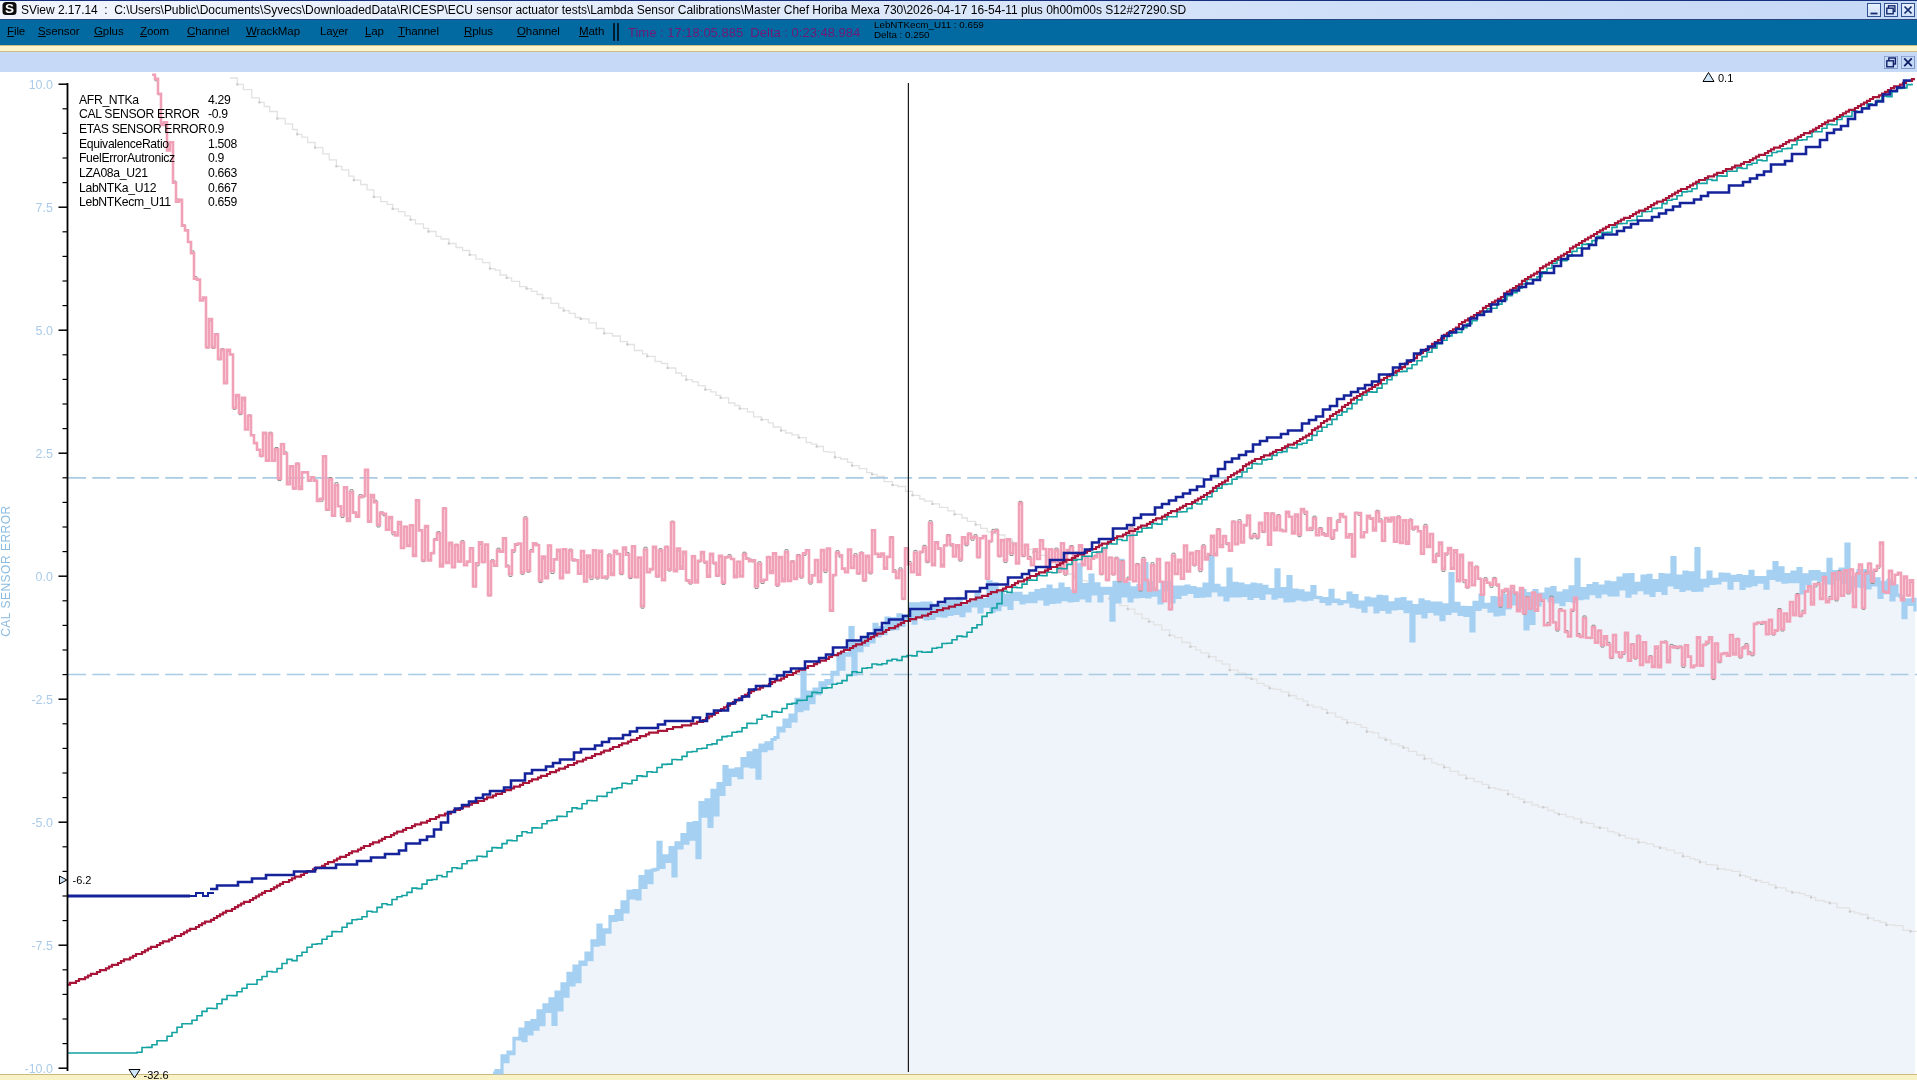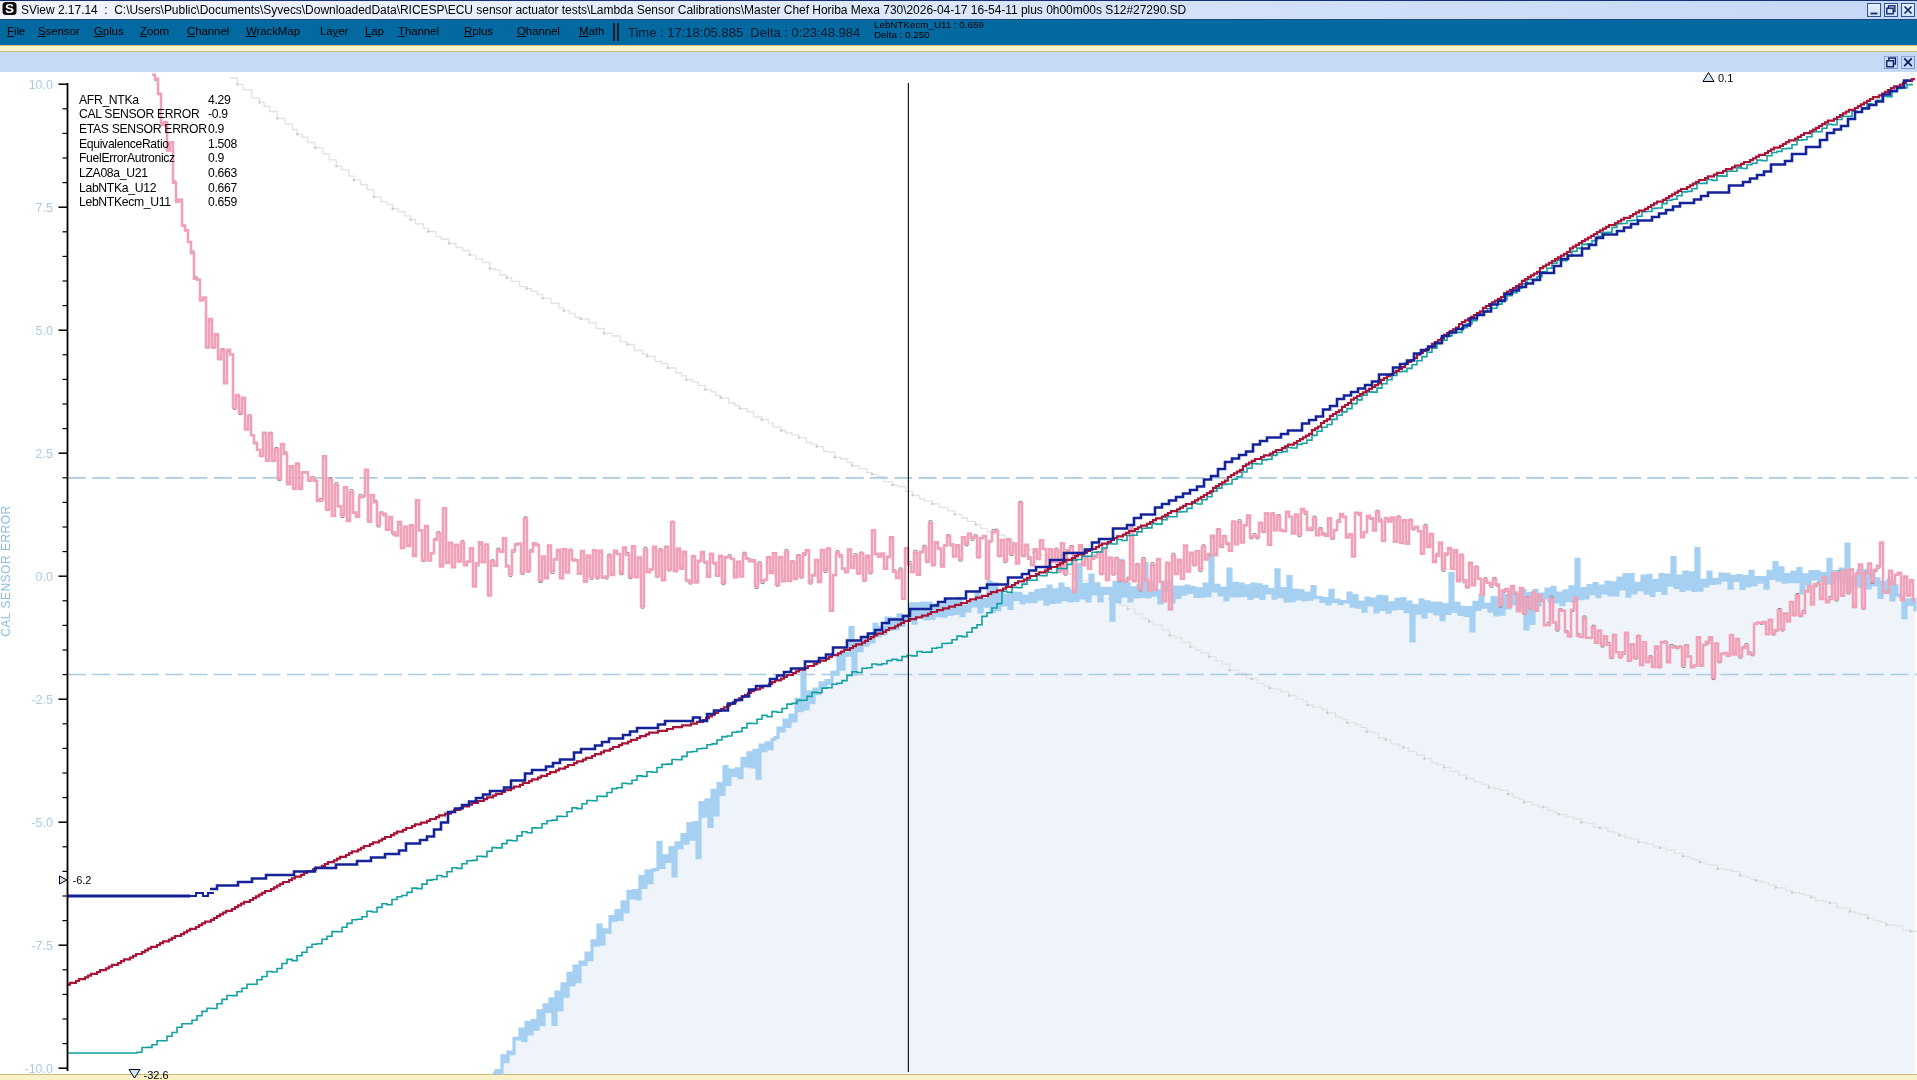--- a/index.html
+++ b/index.html
@@ -9,21 +9,21 @@
 #titletext { position:absolute; left:21px; top:2.5px; font-size:12px; letter-spacing:-0.035px; color:#000; white-space:pre; }
 #sicon { position:absolute; left:2px; top:1px; width:15px; height:15px; }
 #menubar { position:absolute; left:0; top:20px; width:1917px; height:38px; background:#0369a1; }
 .mi { position:absolute; top:5px; font-size:11.5px; letter-spacing:-0.1px; color:#000; }
 .mi u { text-decoration:underline; }
 #ystrip1 { position:absolute; left:0; top:45px; width:1917px; height:7px; background:#fbf5cb;
   border-top:1.5px solid #cdbc86; border-bottom:1.5px solid #cdbc86; }
 #childbar { position:absolute; left:0; top:52px; width:1917px; height:20px; background:#c6daf8; }
 #ystrip2 { z-index:0; position:absolute; left:0; top:1074px; width:1917px; height:6px; background:#f9f2c6;
   border-top:1.5px solid #cdb97a; }
-#timeblk { position:absolute; left:628px; top:25px; font-size:13px; color:#0f172a; }
+#timeblk { position:absolute; left:628px; top:25px; font-size:13px; color:#701a75; }
 #lebblk { position:absolute; left:866px; top:20px; font-size:9.8px; color:#000; line-height:9.8px;margin-left:8px; }
 .axlab { font-size:12.5px; fill:#abcbe8; font-family:"Liberation Sans",sans-serif; }
 .leg { font-size:12.2px; letter-spacing:-0.32px; fill:#000; font-family:"Liberation Sans",sans-serif; }
 .mk { font-size:11px; fill:#000; font-family:"Liberation Sans",sans-serif; }
 .axtitle { font-size:12px; fill:#8cbce2; font-family:"Liberation Sans",sans-serif; letter-spacing:0.5px; }
 .wbtn { position:absolute; width:13.5px; height:13.5px; top:3px; border:1px solid #30508f;
   background:linear-gradient(#e8f0fd,#cddff7); }
 .cbtn { position:absolute; width:13.5px; height:12px; top:56px; }
 svg { position:absolute; left:0; top:0; }
 #chart { z-index:1; }

